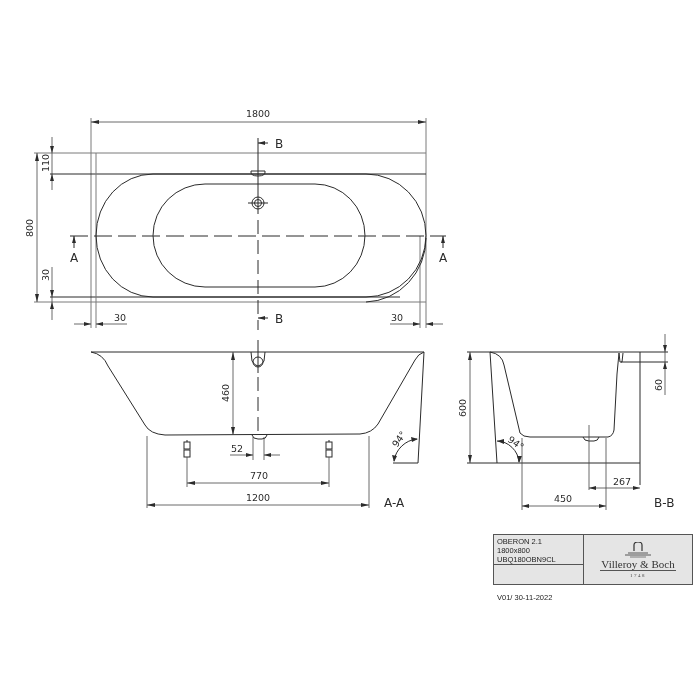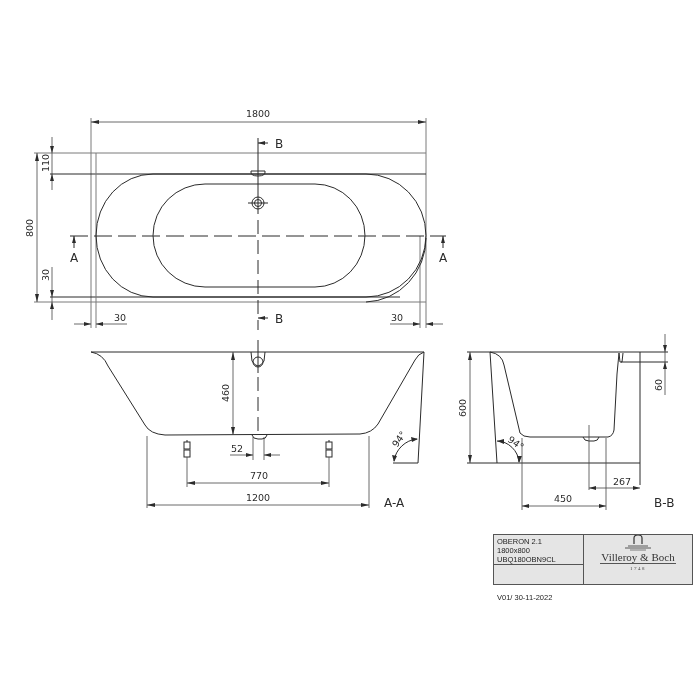--- a/index.html
+++ b/index.html
@@ -14,21 +14,21 @@
   .dim { font-family: "DejaVu Sans", sans-serif; font-size: 9.5px; fill: #2b2b2b; }
   .lbl { font-family: "DejaVu Sans", sans-serif; font-size: 12px; fill: #2b2b2b; }
   .arrow { fill: #2b2b2b; }
 
   .title-block { position: absolute; left: 493px; top: 534px; width: 200px; height: 51px;
                  border: 1px solid #555; display: flex; box-sizing: border-box; background: #e5e5e5; }
   .tb-left { width: 89px; border-right: 1px solid #555; display: flex; flex-direction: column; }
   .tb-info { flex: 1; padding: 2px 3px 0 3px; font-size: 7.5px; line-height: 9px; color: #222;
              border-bottom: 1px solid #555; font-family: "Liberation Sans", sans-serif; }
   .tb-version { height: 13px; padding: 2px 3px 0 3px; font-size: 7.5px; color: #222; box-sizing: border-box; margin-top: 26px; }
-  .tb-right { flex: 1; display: flex; flex-direction: column; align-items: center; }
+  .tb-right { flex: 1; display: flex; flex-direction: column; align-items: center; justify-content: center; }
   .vb-icon { width: 30px; height: 16px; }
   .vb-name { font-family: "Liberation Serif", serif; font-size: 11px; color: #333;
              border-bottom: 1px solid #555; line-height: 12px; padding: 0 1px; }
   .vb-year { font-family: "Liberation Serif", serif; font-size: 5px; letter-spacing: 1.5px; color: #444; margin-top: 2px; }
 </style>
 </head>
 <body>
 
 <svg class="drawing" width="700" height="700" viewBox="0 0 700 700">
 

